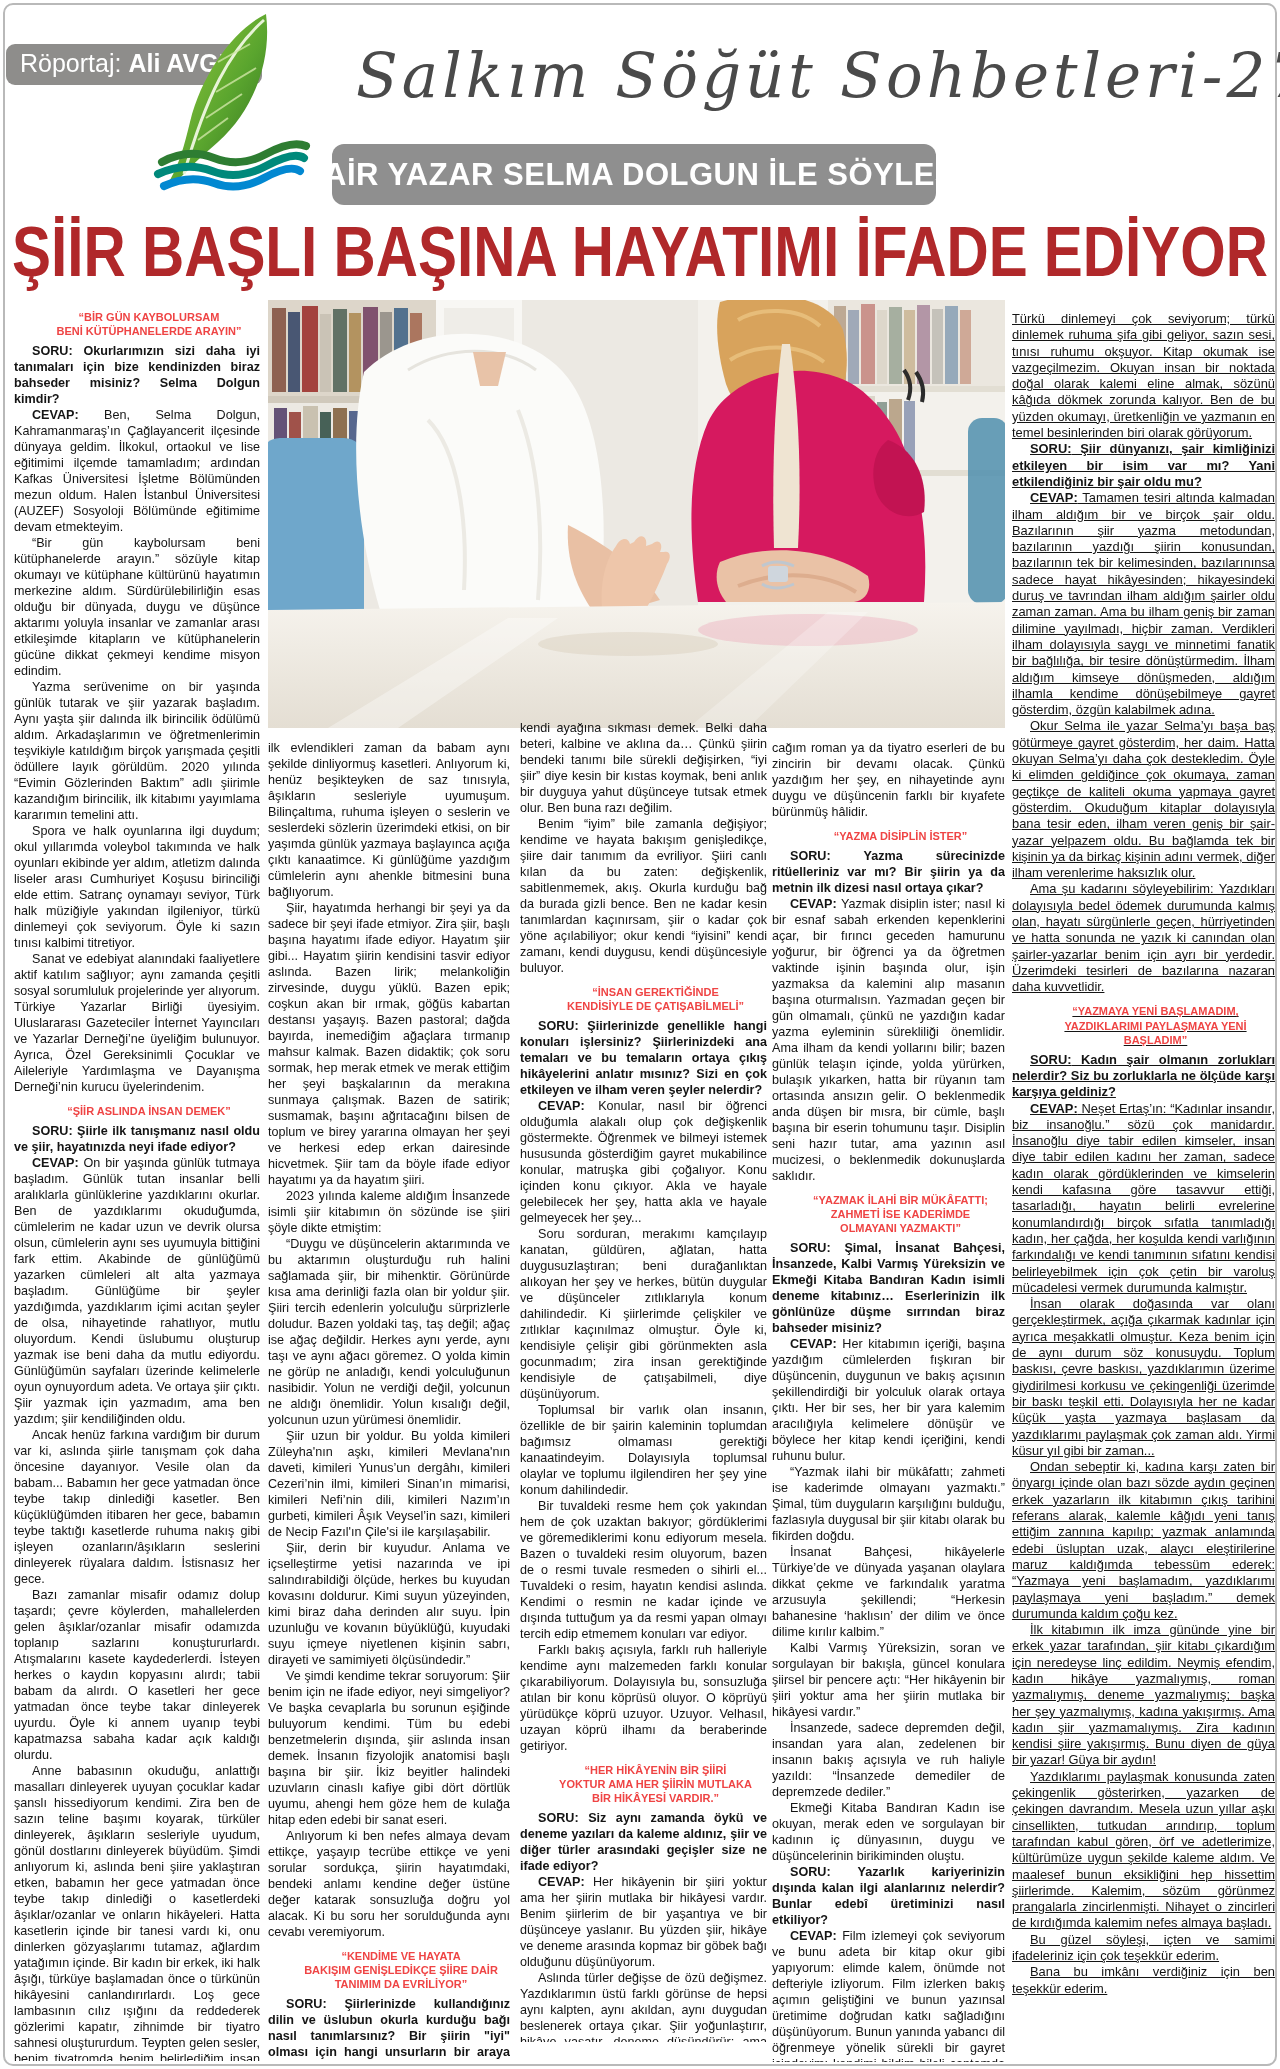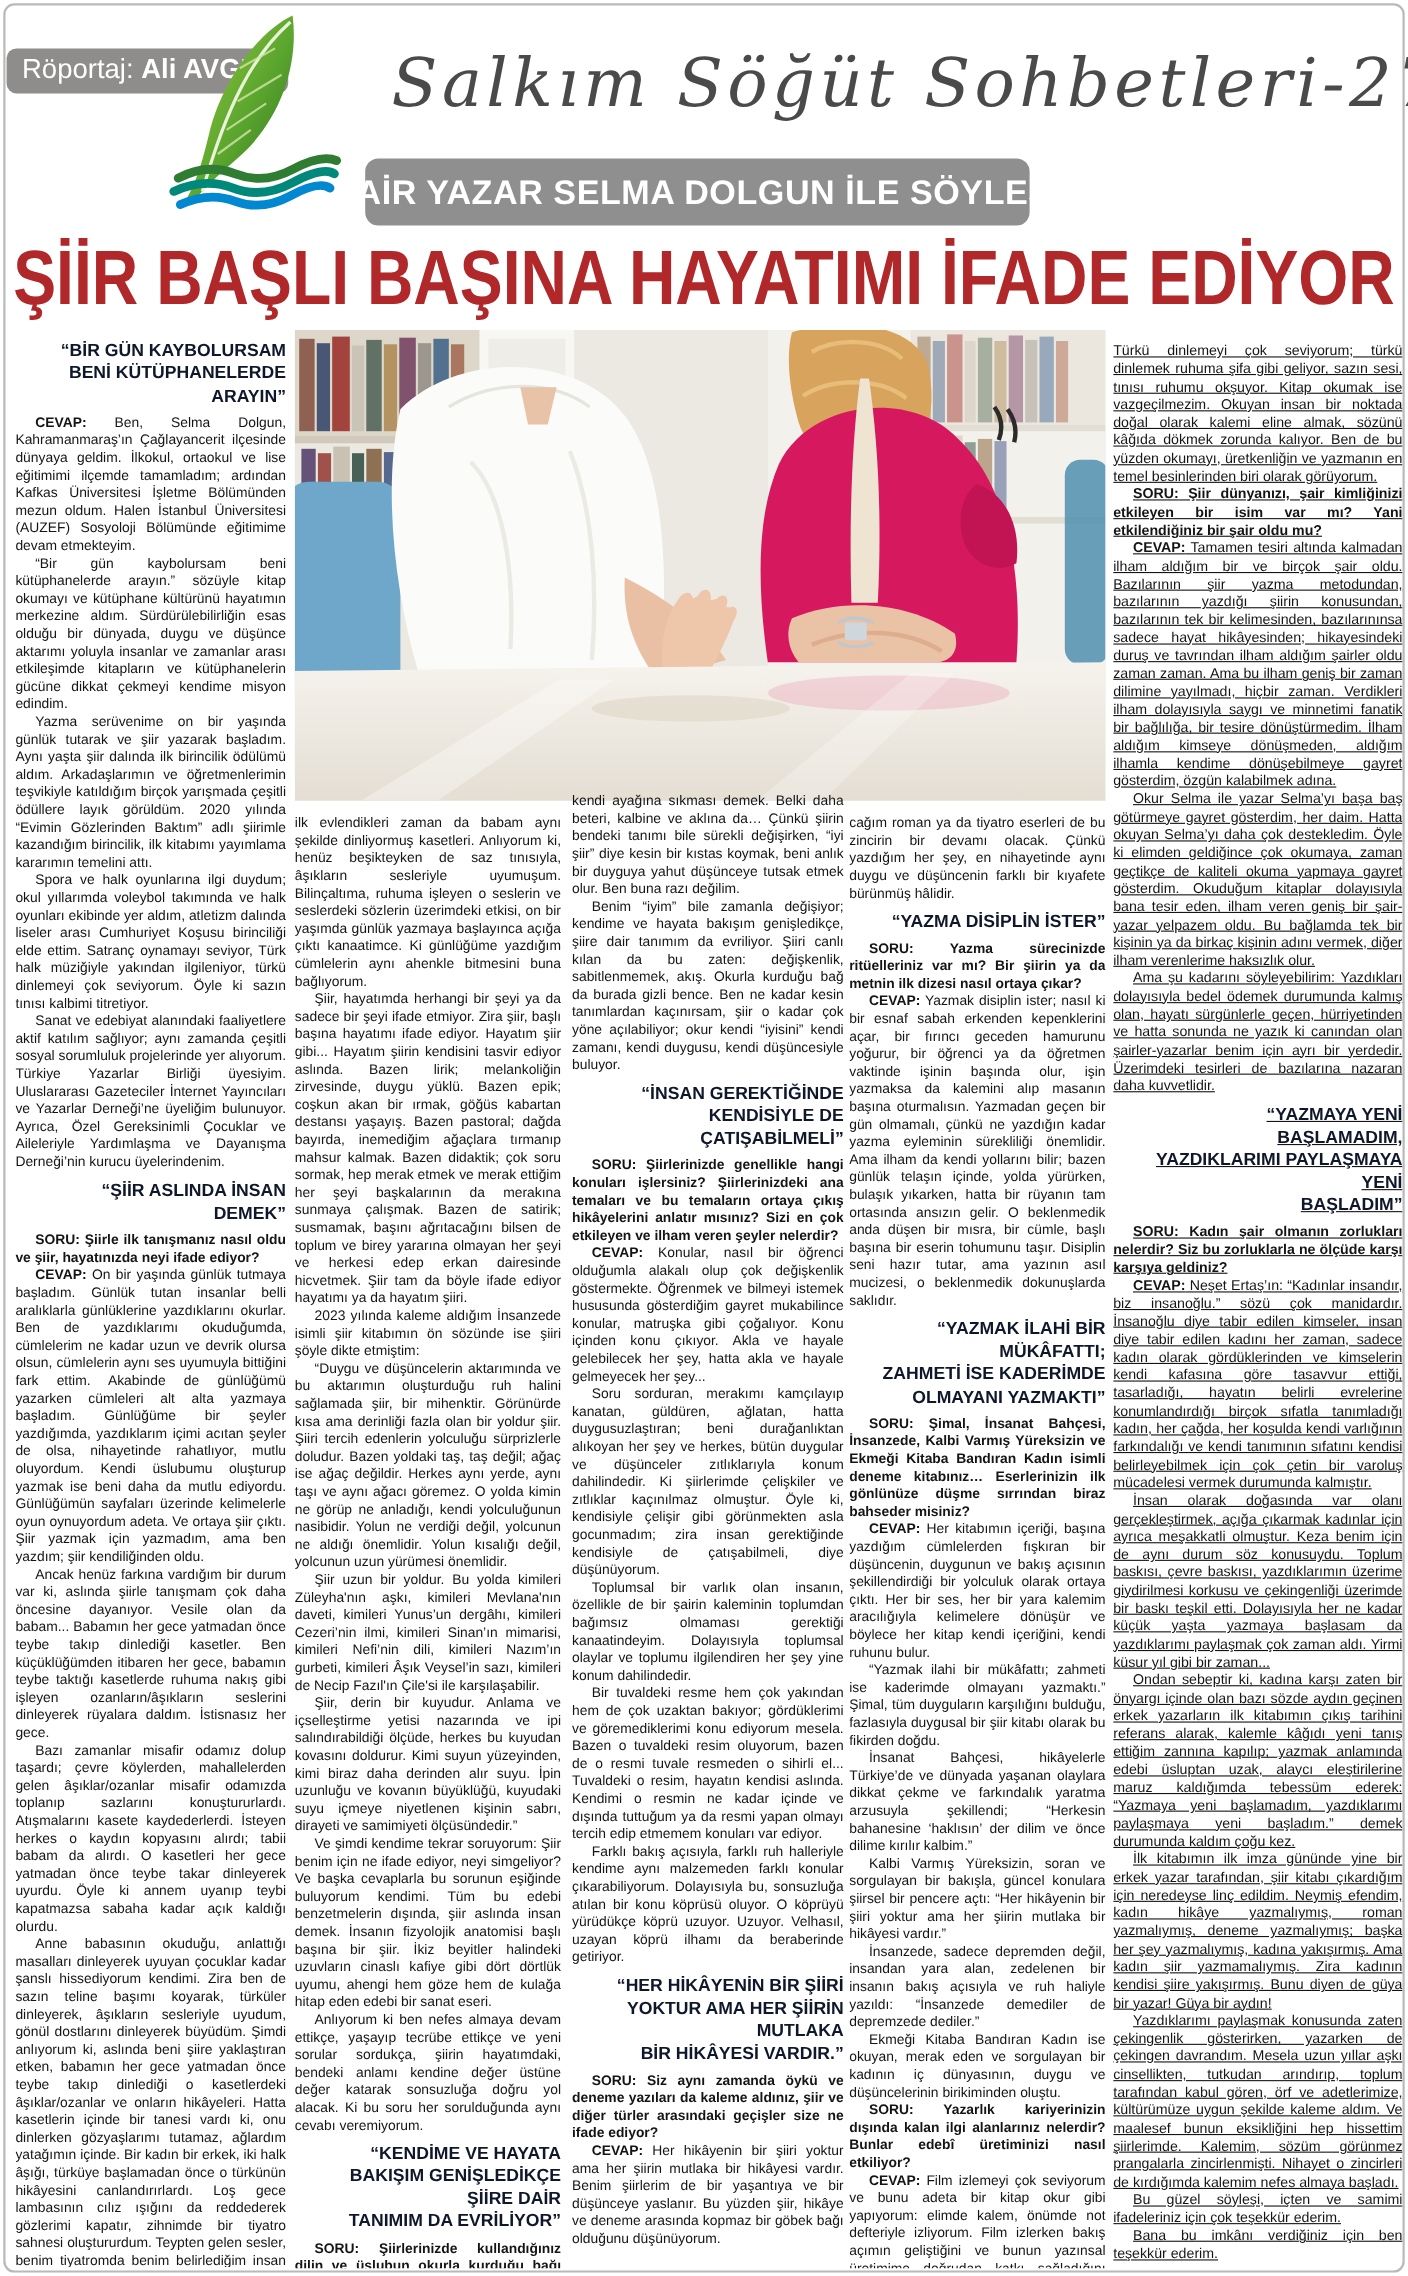--- a/index.html
+++ b/index.html
@@ -27,22 +27,22 @@
   .col{position:absolute;overflow:hidden;text-align:justify;font-size:12.6px;line-height:16px;}
   .c1{left:14px;top:301px;width:246px;height:1760px;}
   .c2{left:268px;top:740px;width:242px;height:1322px;}
   .c3{left:520px;top:720px;width:247px;height:1322px;}
   .c4{left:772px;top:740px;width:233px;height:1322px;}
   .c5{left:1012px;top:311px;width:263px;height:1760px;font-size:12.9px;line-height:16.3px;text-decoration:underline;}
   .blk{margin:0;}
   .blk.p,.blk.q{text-indent:18px;}
   .blk.cont{text-indent:0;}
   .blk.q{font-weight:bold;}
-  .blk.head{color:#0f172a;font-weight:bold;font-size:16px;line-height:1.28;
-            margin:9px 0 5px 24px;text-align:right;text-indent:0;}
+  .blk.head{color:#ef4444;font-weight:bold;font-size:11px;line-height:1.28;
+            margin:9px 0 5px 24px;text-align:center;text-indent:0;}
 </style>
 </head>
 <body>
 
 <div class="page">
   <div class="page-border"></div>
 
   <div class="reporter-box">
     <span>Röportaj:</span>
     <b>Ali AVGIN</b>
@@ -168,20 +168,21 @@
       <path d="M0 310 L 737 302 L 737 428 L 0 428 Z" fill="url(#tableg)"></path>
       <ellipse cx="540" cy="330" rx="110" ry="16" fill="#e88aa6" opacity="0.28"></ellipse>
       <ellipse cx="360" cy="344" rx="90" ry="12" fill="#cdbfa8" opacity="0.3"></ellipse>
       <path d="M60 428 L 240 318 L 290 318 L 130 428 Z" fill="#ffffff" opacity="0.35"></path>
       <path d="M420 428 L 560 312 L 600 312 L 480 428 Z" fill="#ffffff" opacity="0.25"></path>
     </svg>
   </div>
 
   <div class="col c1" id="col-0">
       <div class="blk head">“BİR GÜN KAYBOLURSAM<br>BENİ KÜTÜPHANELERDE ARAYIN”</div>
+      <div class="blk q"><b>SORU:</b> Okurlarımızın sizi daha iyi tanımaları için bize kendinizden biraz bahseder misiniz? Selma Dolgun kimdir?</div>
       <div class="blk p"><b>CEVAP:</b> Ben, Selma Dolgun, Kahramanmaraş’ın Çağlayancerit ilçesinde dünyaya geldim. İlkokul, ortaokul ve lise eğitimimi ilçemde tamamladım; ardından Kafkas Üniversitesi İşletme Bölümünden mezun oldum. Halen İstanbul Üniversitesi (AUZEF) Sosyoloji Bölümünde eğitimime devam etmekteyim.</div>
       <div class="blk p">“Bir gün kaybolursam beni kütüphanelerde arayın.” sözüyle kitap okumayı ve kütüphane kültürünü hayatımın merkezine aldım. Sürdürülebilirliğin esas olduğu bir dünyada, duygu ve düşünce aktarımı yoluyla insanlar ve zamanlar arası etkileşimde kitapların ve kütüphanelerin gücüne dikkat çekmeyi kendime misyon edindim.</div>
       <div class="blk p">Yazma serüvenime on bir yaşında günlük tutarak ve şiir yazarak başladım. Aynı yaşta şiir dalında ilk birincilik ödülümü aldım. Arkadaşlarımın ve öğretmenlerimin teşvikiyle katıldığım birçok yarışmada çeşitli ödüllere layık görüldüm. 2020 yılında “Evimin Gözlerinden Baktım” adlı şiirimle kazandığım birincilik, ilk kitabımı yayımlama kararımın temelini attı.</div>
       <div class="blk p">Spora ve halk oyunlarına ilgi duydum; okul yıllarımda voleybol takımında ve halk oyunları ekibinde yer aldım, atletizm dalında liseler arası Cumhuriyet Koşusu birinciliği elde ettim. Satranç oynamayı seviyor, Türk halk müziğiyle yakından ilgileniyor, türkü dinlemeyi çok seviyorum. Öyle ki sazın tınısı kalbimi titretiyor.</div>
       <div class="blk p">Sanat ve edebiyat alanındaki faaliyetlere aktif katılım sağlıyor; aynı zamanda çeşitli sosyal sorumluluk projelerinde yer alıyorum. Türkiye Yazarlar Birliği üyesiyim. Uluslararası Gazeteciler İnternet Yayıncıları ve Yazarlar Derneği’ne üyeliğim bulunuyor. Ayrıca, Özel Gereksinimli Çocuklar ve Aileleriyle Yardımlaşma ve Dayanışma Derneği’nin kurucu üyelerindenim.</div>
       <div class="blk head">“ŞİİR ASLINDA İNSAN DEMEK”</div>
       <div class="blk q"><b>SORU:</b> Şiirle ilk tanışmanız nasıl oldu ve şiir, hayatınızda neyi ifade ediyor?</div>
       <div class="blk p"><b>CEVAP:</b> On bir yaşında günlük tutmaya başladım. Günlük tutan insanlar belli aralıklarla günlüklerine yazdıklarını okurlar. Ben de yazdıklarımı okuduğumda, cümlelerim ne kadar uzun ve devrik olursa olsun, cümlelerin aynı ses uyumuyla bittiğini fark ettim. Akabinde de günlüğümü yazarken cümleleri alt alta yazmaya başladım. Günlüğüme bir şeyler yazdığımda, yazdıklarım içimi acıtan şeyler de olsa, nihayetinde rahatlıyor, mutlu oluyordum. Kendi üslubumu oluşturup yazmak ise beni daha da mutlu ediyordu. Günlüğümün sayfaları üzerinde kelimelerle oyun oynuyordum adeta. Ve ortaya şiir çıktı. Şiir yazmak için yazmadım, ama ben yazdım; şiir kendiliğinden oldu.</div>
       <div class="blk p">Ancak henüz farkına vardığım bir durum var ki, aslında şiirle tanışmam çok daha öncesine dayanıyor. Vesile olan da babam... Babamın her gece yatmadan önce teybe takıp dinlediği kasetler. Ben küçüklüğümden itibaren her gece, babamın teybe taktığı kasetlerde ruhuma nakış gibi işleyen ozanların/âşıkların seslerini dinleyerek rüyalara daldım. İstisnasız her gece.</div>
       <div class="blk p">Bazı zamanlar misafir odamız dolup taşardı; çevre köylerden, mahallelerden gelen âşıklar/ozanlar misafir odamızda toplanıp sazlarını konuştururlardı. Atışmalarını kasete kaydederlerdi. İsteyen herkes o kaydın kopyasını alırdı; tabii babam da alırdı. O kasetleri her gece yatmadan önce teybe takar dinleyerek uyurdu. Öyle ki annem uyanıp teybi kapatmazsa sabaha kadar açık kaldığı olurdu.</div>

